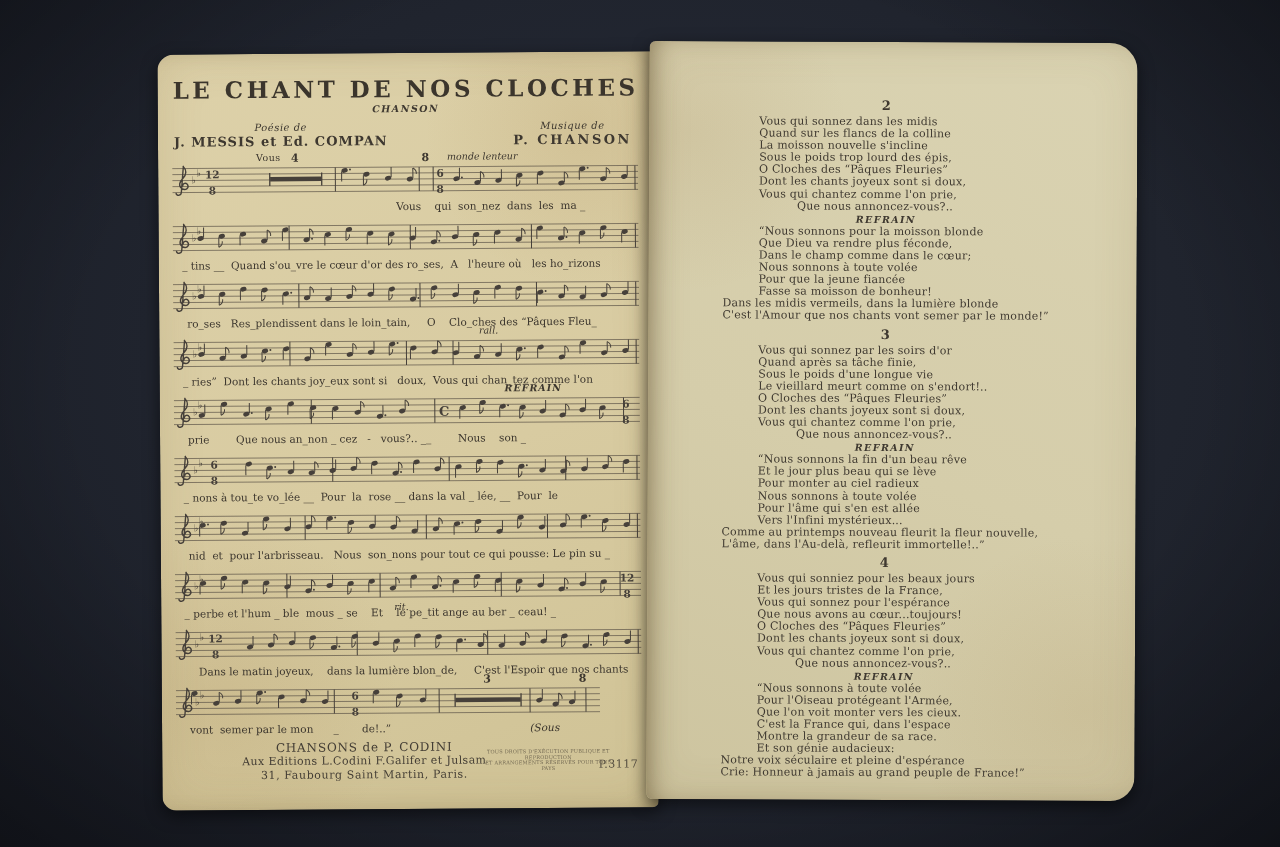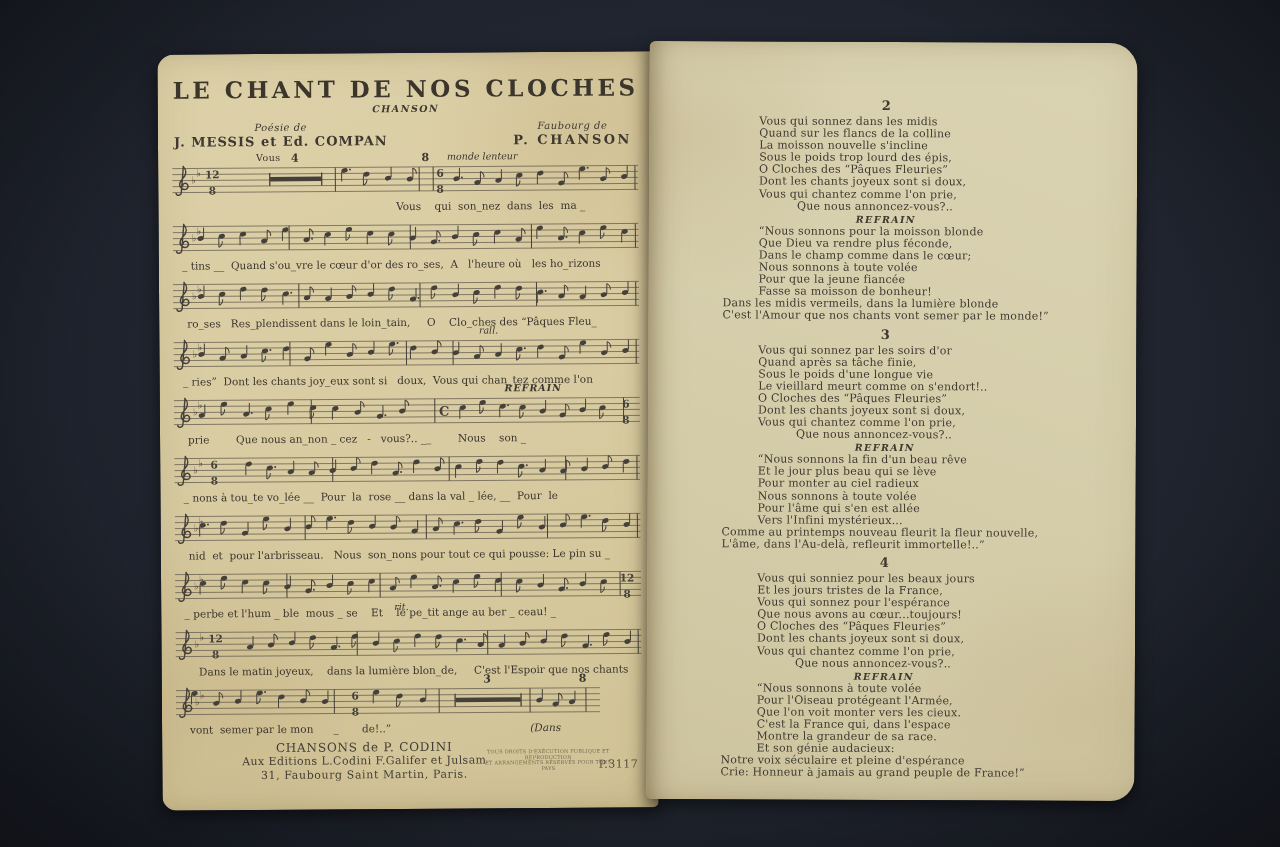--- a/index.html
+++ b/index.html
@@ -64,21 +64,21 @@
 
   <div class="page page-left">
     <div class="lp-title">LE CHANT DE NOS CLOCHES</div>
     <div class="lp-subtitle">CHANSON</div>
     <div class="credits">
       <div class="credit poetry">
         <div class="lab">Poésie de</div>
         <div class="names">J. MESSIS et Ed. COMPAN</div>
       </div>
       <div class="credit music">
-        <div class="lab">Faubourg de</div>
+        <div class="lab">Musique de</div>
         <div class="names">P. CHANSON</div>
       </div>
     </div>
     <div class="score" id="score">
         <div class="system"><div class="sys-labels">
             <span class="ann ann-plain" style="left: 18%;">Vous</span>
             <span class="ann ann-num" style="left: 25.5%;">4</span>
             <span class="ann ann-num" style="left: 53.5%;">8</span>
             <span class="ann ann-ital" style="left: 59%;">monde lenteur</span>
           </div><svg width="466" height="34" viewBox="0 0 466 34">
@@ -1102,21 +1102,21 @@
             </g>
             <g>
               <ellipse cx="379.79" cy="21" rx="3.2" ry="2.3" fill="#46403a" transform="rotate(-18 379.79 21)"></ellipse>
               <line x1="382.79" y1="20" x2="382.79" y2="10" stroke="#46403a" stroke-width="1"></line>
               <path d="M382.79 10 q4 2 3.4 6" fill="none" stroke="#46403a" stroke-width="1"></path>
             </g>
             <g>
               <ellipse cx="396.1" cy="19" rx="3.2" ry="2.3" fill="#46403a" transform="rotate(-18 396.1 19)"></ellipse>
               <line x1="399.1" y1="18" x2="399.1" y2="8" stroke="#46403a" stroke-width="1"></line>
             </g>
-          </svg><div class="sys-lyrics"><span style="margin-left: 3%;">vont  semer par le mon      _       de!..”</span><span class="cue" style="left: 76%;">(Dans</span></div></div>
+          </svg><div class="sys-lyrics"><span style="margin-left: 3%;">vont  semer par le mon      _       de!..”</span><span class="cue" style="left: 76%;">(Sous</span></div></div>
       </div>
     <div class="lp-footer">
       <div class="f1">CHANSONS de P. CODINI</div>
       <div class="f2">Aux Editions L.Codini F.Galifer et Julsam</div>
       <div class="f3">31, Faubourg Saint Martin, Paris.</div>
     </div>
     <div class="rights">
       <div>TOUS DROITS D'EXÉCUTION PUBLIQUE ET REPRODUCTION</div>
       <div>ET ARRANGEMENTS RÉSERVÉS POUR TOUS PAYS</div>
     </div>

